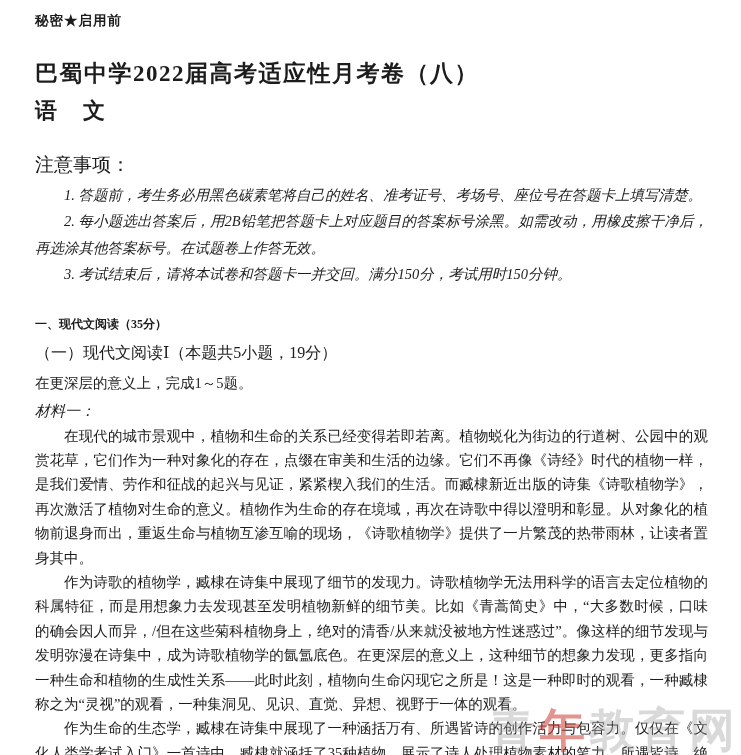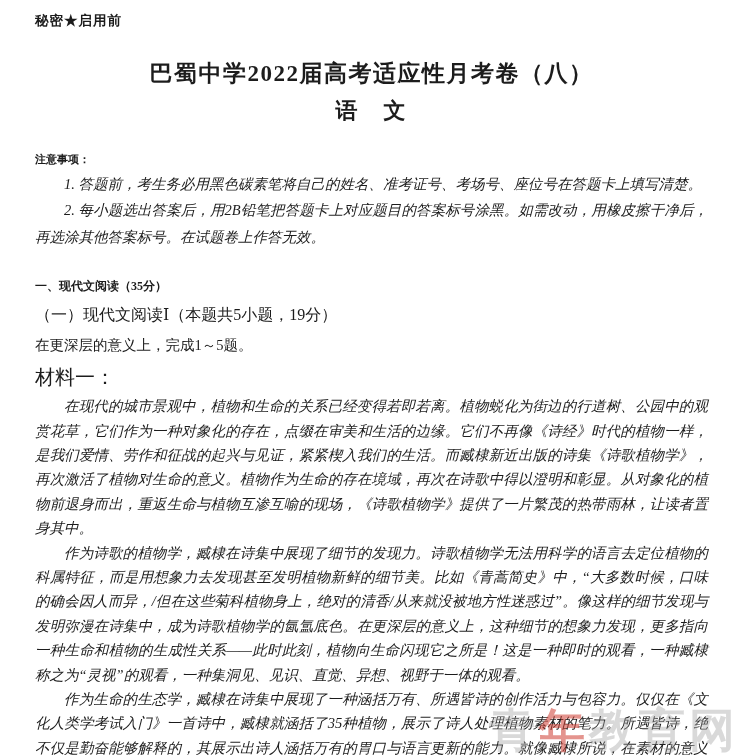--- a/index.html
+++ b/index.html
@@ -2,38 +2,38 @@
 <html><head>
 <meta charset="utf-8">
 <style>
   html,body{margin:0;padding:0;background:#fff;}
   .page{
     width:741px;height:755px;position:relative;overflow:hidden;background:#ffffff;
     font-family:"Liberation Serif","DejaVu Serif",serif;color:#1c1c1c;
   }
   .content{padding:12px 33px 0 35px;}
   .secret-label{font-size:13.5px;font-weight:bold;letter-spacing:1px;}
-  .title-block{text-align:center;margin-top:30px;}
+  .title-block{text-align:left;margin-top:30px;}
   .paper-title{font-size:23px;font-weight:bold;letter-spacing:1.5px;line-height:1.2;}
   .paper-subject{font-size:22px;font-weight:bold;margin-top:8px;letter-spacing:2px;}
   .notice{margin-top:26px;}
-  .notice-heading{font-size:11px;font-weight:bold;}
+  .notice-heading{font-size:19px;font-weight:normal;}
   .notice-item{
     margin:0;font-size:14.5px;line-height:26.5px;text-indent:2em;
     text-align:justify;font-style:italic;
   }
   .notice-item:first-of-type{margin-top:4px;}
   .part-heading{margin-top:28px;font-size:12px;font-weight:bold;}
   .sub-heading{margin-top:10px;font-size:16px;}
   .instruction{margin-top:10px;font-size:14.5px;}
-  .material-label{margin-top:9px;font-size:20px;}
+  .material-label{margin-top:9px;font-size:15px;font-style:italic;}
   .passage{margin-top:3px;}
   .passage p{
     margin:0;font-size:14.5px;line-height:24.4px;text-indent:2em;
-    text-align:justify;font-style:italic;
+    text-align:justify;
   }
   .watermark{
     position:absolute;right:2px;bottom:0;text-align:center;pointer-events:none;
     line-height:1.05;
   }
   .watermark .cn{
     font-size:46px;font-weight:bold;letter-spacing:4px;
     color:rgba(160,160,160,0.40);
   }
   .watermark .cn .wm-red{color:rgba(205,60,50,0.55);}
@@ -53,20 +53,21 @@
 
     <div class="title-block">
       <div class="paper-title">巴蜀中学2022届高考适应性月考卷（八）</div>
       <div class="paper-subject">语　文</div>
     </div>
 
     <div class="notice">
       <div class="notice-heading">注意事项：</div>
       <p class="notice-item">1. 答题前，考生务必用黑色碳素笔将自己的姓名、准考证号、考场号、座位号在答题卡上填写清楚。</p>
       <p class="notice-item">2. 每小题选出答案后，用2B铅笔把答题卡上对应题目的答案标号涂黑。如需改动，用橡皮擦干净后，再选涂其他答案标号。在试题卷上作答无效。</p>
+      <p class="notice-item">3. 考试结束后，请将本试卷和答题卡一并交回。满分150分，考试用时150分钟。</p>
     </div>
 
     <div class="part-heading">一、现代文阅读（35分）</div>
     <div class="sub-heading">（一）现代文阅读Ⅰ（本题共5小题，19分）</div>
     <div class="instruction">在更深层的意义上，完成1～5题。</div>
     <div class="material-label">材料一：</div>
 
     <div class="passage">
       <p>在现代的城市景观中，植物和生命的关系已经变得若即若离。植物蜕化为街边的行道树、公园中的观赏花草，它们作为一种对象化的存在，点缀在审美和生活的边缘。它们不再像《诗经》时代的植物一样，是我们爱情、劳作和征战的起兴与见证，紧紧楔入我们的生活。而臧棣新近出版的诗集《诗歌植物学》，再次激活了植物对生命的意义。植物作为生命的存在境域，再次在诗歌中得以澄明和彰显。从对象化的植物前退身而出，重返生命与植物互渗互喻的现场，《诗歌植物学》提供了一片繁茂的热带雨林，让读者置身其中。</p>
       <p>作为诗歌的植物学，臧棣在诗集中展现了细节的发现力。诗歌植物学无法用科学的语言去定位植物的科属特征，而是用想象力去发现甚至发明植物新鲜的细节美。比如《青蒿简史》中，“大多数时候，口味的确会因人而异，/但在这些菊科植物身上，绝对的清香/从来就没被地方性迷惑过”。像这样的细节发现与发明弥漫在诗集中，成为诗歌植物学的氤氲底色。在更深层的意义上，这种细节的想象力发现，更多指向一种生命和植物的生成性关系——此时此刻，植物向生命闪现它之所是！这是一种即时的观看，一种臧棣称之为“灵视”的观看，一种集洞见、见识、直觉、异想、视野于一体的观看。</p>

